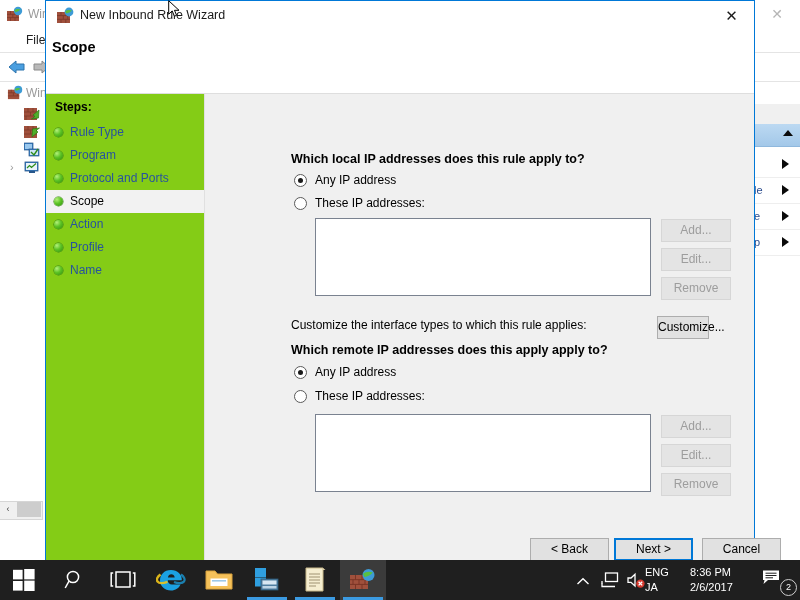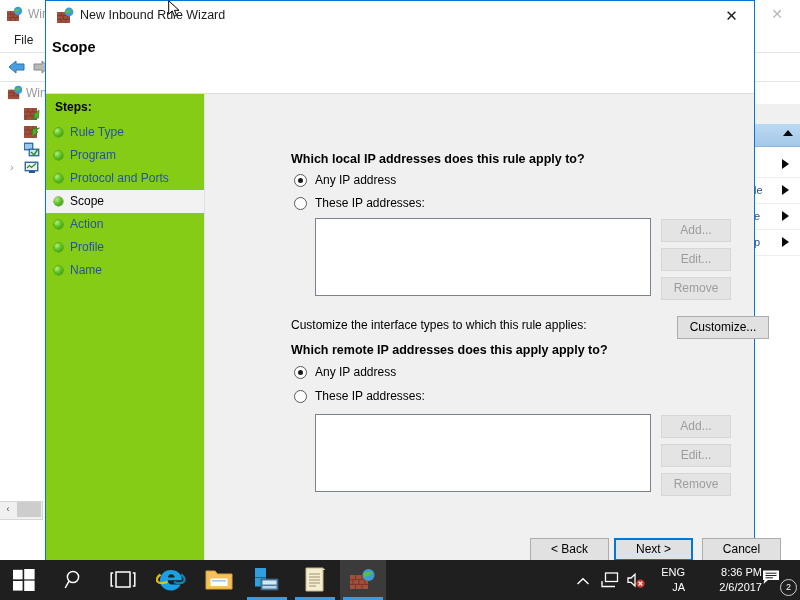--- a/index.html
+++ b/index.html
@@ -60,20 +60,21 @@
     left: 0; top: 30px;
     width: 800px; height: 22px;
     background: #ffffff;
     border-bottom: 1px solid #e4e4e4;
   }
   .mmc-menu-item {
     position: absolute;
     top: 3px;
     font-size: 12px;
     color: #202020;
+    margin-left: 12px;
   }
   .mmc-toolbar {
     position: absolute;
     left: 0; top: 53px;
     width: 800px; height: 28px;
     background: #ffffff;
     border-bottom: 1px solid #e4e4e4;
   }
   .nav-arrow {
     position: absolute;
@@ -397,21 +398,21 @@
   }
   .start-btn {
     position: absolute;
     left: 0; top: 0;
     width: 48px; height: 40px;
   }
   .tray-text {
     position: absolute;
     font-size: 11px;
     color: #ffffff;
-    text-align: right;
+    text-align: left;
     white-space: nowrap;
   }
   .tray-icon {
     position: absolute;
   }
   .notif-badge {
     position: absolute;
     right: 3px; bottom: 4px;
     width: 15px; height: 15px;
     border-radius: 50%;
@@ -647,21 +648,21 @@
           <span class="radio-label">These IP addresses:</span>
         </div>
 
         <div class="listbox" style="left:110px; top:124px;"></div>
 
         <div class="btn disabled" style="left:456px; top:125px; width:70px;">Add...</div>
         <div class="btn disabled" style="left:456px; top:154px; width:70px;">Edit...</div>
         <div class="btn disabled" style="left:456px; top:183px; width:70px;">Remove</div>
 
         <span class="plain-text" style="left:86px; top:224px;">Customize the interface types to which this rule applies:</span>
-        <div class="btn" style="left:472px; top:222px; width:92px;">Customize...</div>
+        <div class="btn" style="left:452px; top:222px; width:52px;">Customize...</div>
 
         <span class="q-heading" style="left:86px; top:249px;">Which remote IP addresses does this apply apply to?</span>
 
         <div class="radio-row" style="left:89px; top:271px;">
           <span class="radio checked"></span>
           <span class="radio-label">Any IP address</span>
         </div>
         <div class="radio-row" style="left:89px; top:295px;">
           <span class="radio"></span>
           <span class="radio-label">These IP addresses:</span>

